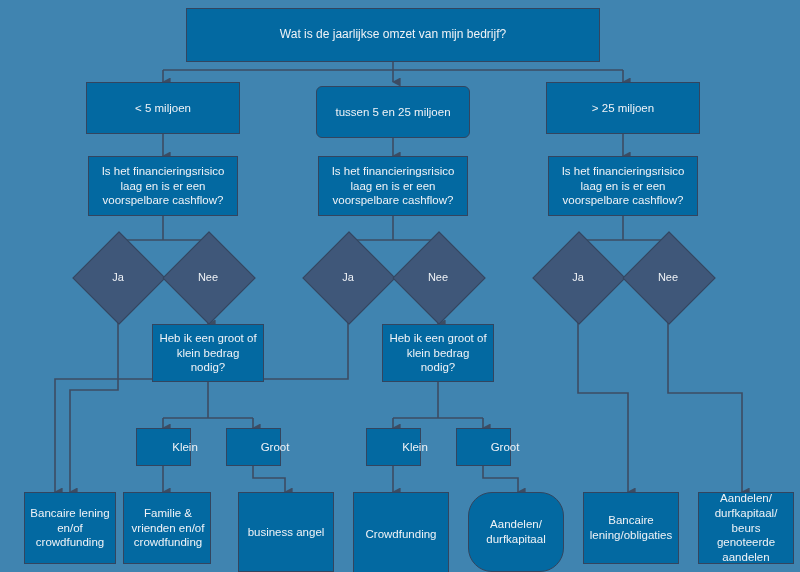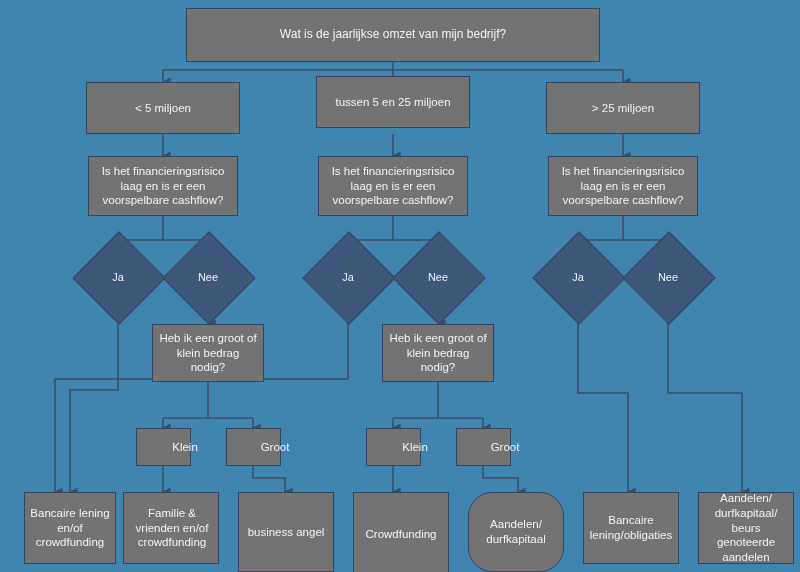--- a/index.html
+++ b/index.html
@@ -17,21 +17,21 @@
   }
   svg#wires{
     position:absolute;
     left:0; top:0;
     width:800px; height:572px;
     pointer-events:none;
   }
   .node{
     position:absolute;
     box-sizing:border-box;
-    background:#737373;
+    background:#0369a1;
     border:1px solid #33455f;
     color:#f0f3f7;
     display:flex;
     align-items:center;
     justify-content:center;
     text-align:center;
     line-height:1.28;
     font-size:11.5px;
     padding:3px 5px;
     white-space:pre-line;
@@ -121,21 +121,21 @@
 
       <path d="M578,307 L578,393 L628,393 L628,492" marker-end="url(#arr)"></path>
 
       <path d="M668,307 L668,393 L742,393 L742,492" marker-end="url(#arr)"></path>
     </g>
   </svg>
 
   <div class="node root" style="left:186px;top:8px;width:414px;height:54px;">Wat is de jaarlijkse omzet van mijn bedrijf?</div>
 
   <div class="node tier" style="left:86px;top:82px;width:154px;height:52px;">&lt; 5 miljoen</div>
-  <div class="node tier" style="left:316px;top:76px;width:154px;height:52px;">tussen 5 en 25 miljoen</div>
+  <div class="node tier" style="left:316px;top:86px;width:154px;height:52px;border-radius:6px;">tussen 5 en 25 miljoen</div>
   <div class="node tier" style="left:546px;top:82px;width:154px;height:52px;">&gt; 25 miljoen</div>
 
   <div class="node" style="left:88px;top:156px;width:150px;height:60px;">Is het financieringsrisico laag en is er een voorspelbare cashflow?</div>
   <div class="node" style="left:318px;top:156px;width:150px;height:60px;">Is het financieringsrisico laag en is er een voorspelbare cashflow?</div>
   <div class="node" style="left:548px;top:156px;width:150px;height:60px;">Is het financieringsrisico laag en is er een voorspelbare cashflow?</div>
 
   <div class="diamond" style="left:86px;top:245px;"></div>
   <div class="diamond-label" style="left:86px;top:245px;">Ja</div>
 
   <div class="diamond" style="left:176px;top:245px;"></div>
@@ -155,20 +155,20 @@
 
   <div class="node" style="left:152px;top:324px;width:112px;height:58px;">Heb ik een groot of klein bedrag nodig?</div>
   <div class="node" style="left:382px;top:324px;width:112px;height:58px;">Heb ik een groot of klein bedrag nodig?</div>
 
   <div class="node small" style="left:136px;top:428px;width:54px;height:38px;">Klein</div>
   <div class="node small" style="left:226px;top:428px;width:54px;height:38px;">Groot</div>
   <div class="node small" style="left:366px;top:428px;width:54px;height:38px;">Klein</div>
   <div class="node small" style="left:456px;top:428px;width:54px;height:38px;">Groot</div>
 
   <div class="node" style="left:24px;top:492px;width:92px;height:72px;">Bancaire lening en/of crowdfunding</div>
-  <div class="node" style="left:123px;top:492px;width:96px;height:72px;padding-left:7px;">Familie &amp; vrienden en/of crowdfunding</div>
+  <div class="node" style="left:123px;top:492px;width:88px;height:72px;padding-left:7px;">Familie &amp; vrienden en/of crowdfunding</div>
   <div class="node" style="left:238px;top:492px;width:96px;height:80px;">business angel</div>
   <div class="node" style="left:353px;top:492px;width:96px;height:84px;">Crowdfunding</div>
   <div class="node" style="left:468px;top:492px;width:96px;height:80px;border-radius:24px;">Aandelen/ durfkapitaal</div>
   <div class="node" style="left:583px;top:492px;width:96px;height:72px;">Bancaire lening/obligaties</div>
   <div class="node" style="left:698px;top:492px;width:96px;height:72px;">Aandelen/ durfkapitaal/ beurs genoteerde aandelen</div>
 
 </div>
 
 </body></html>

